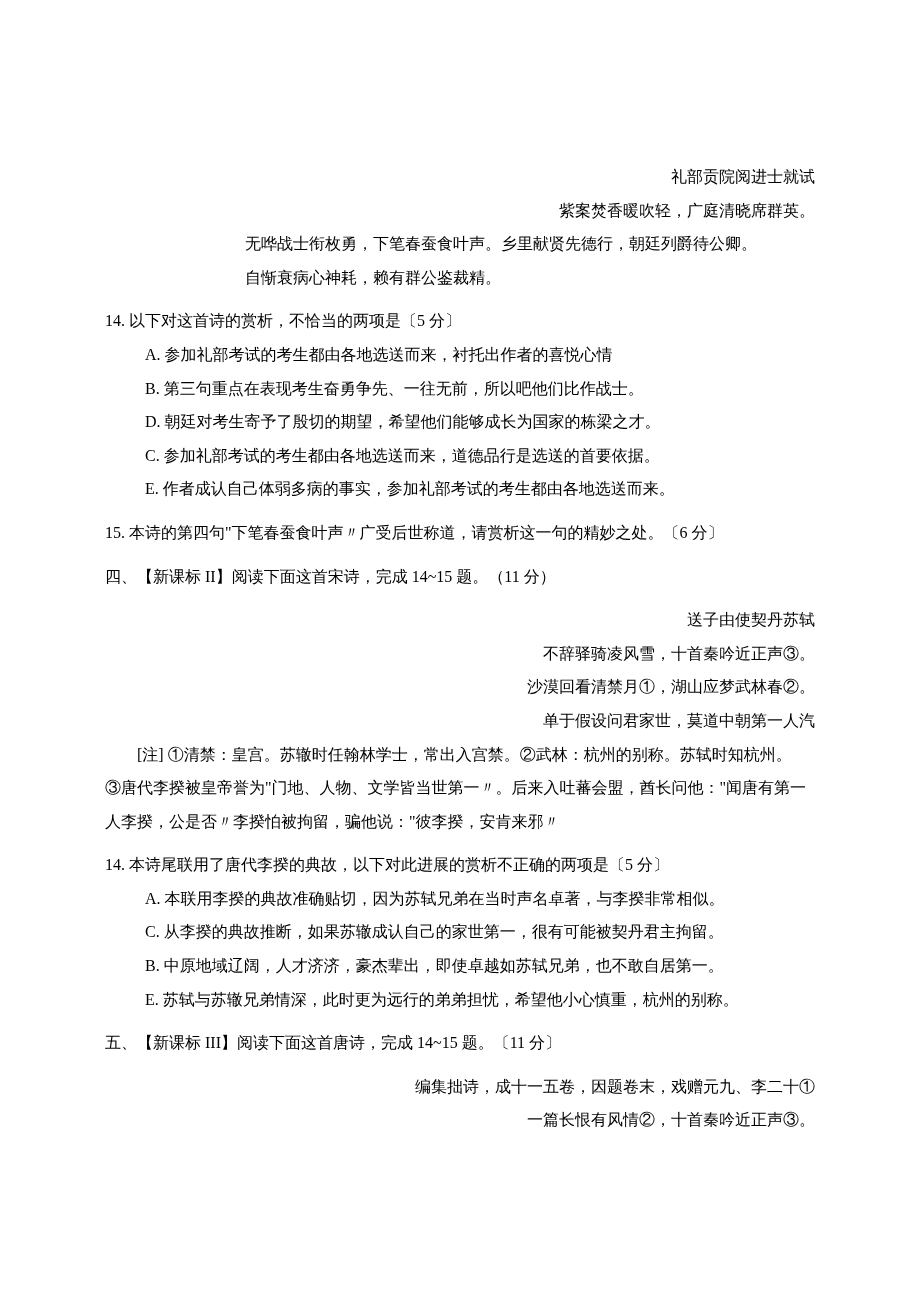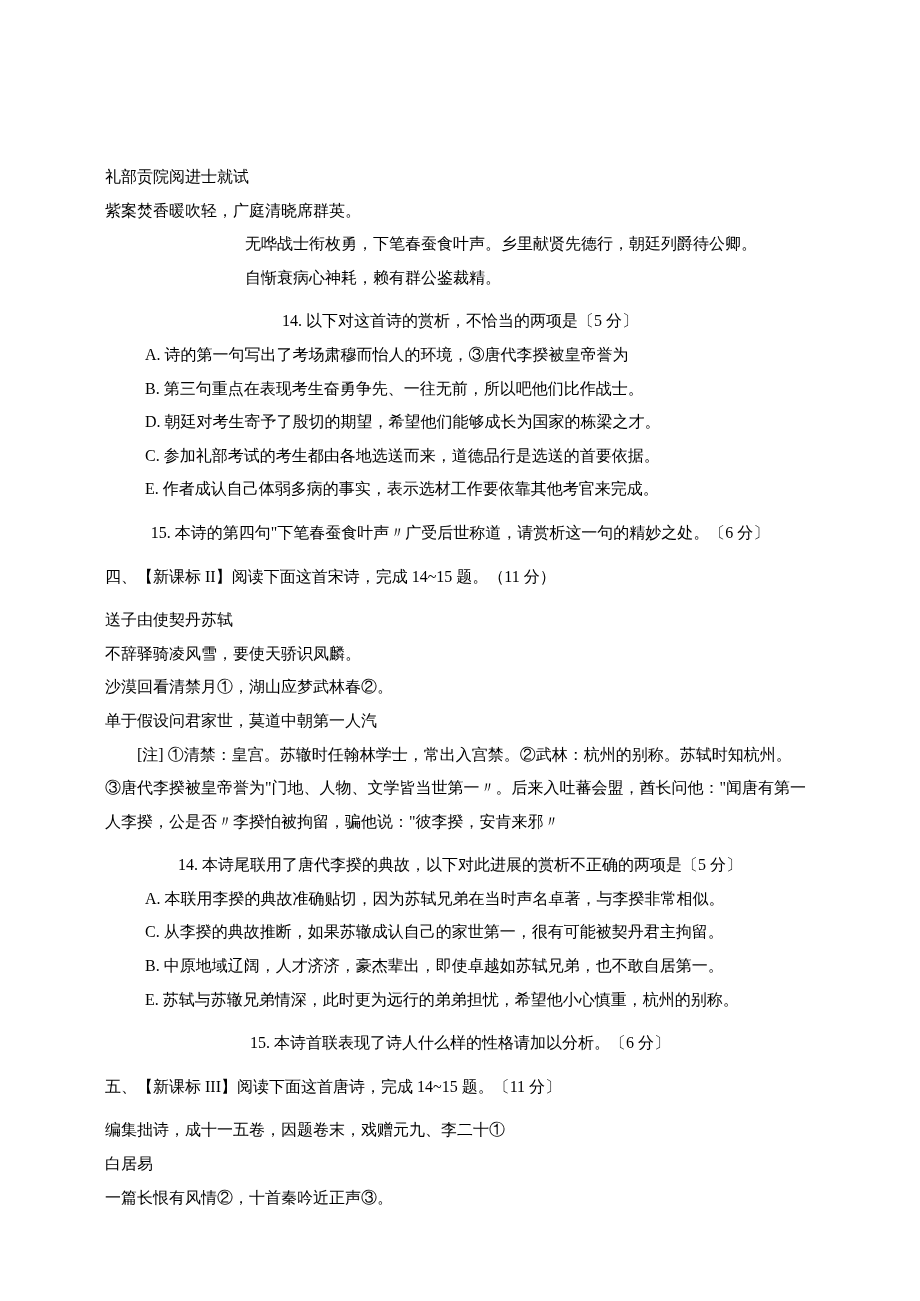--- a/index.html
+++ b/index.html
@@ -9,33 +9,32 @@
     font-family: "SimSun", "宋体", serif;
     color: #000000;
     width: 920px;
   }
   .page {
     padding: 160px 105px 60px 105px;
     font-size: 16px;
     line-height: 2.1;
   }
   .center {
-    text-align: left;
+    text-align: right;
   }
   .indent-poem {
     padding-left: 140px;
     padding-right: 50px;
   }
   .q-block {
     margin-top: 10px;
     margin-bottom: 10px;
   }
   .q-stem {
     text-indent: 0;
-    text-align: center;
   }
   .opt {
     padding-left: 2.5em;
     text-indent: 0;
   }
   .section-head {
     margin-top: 0;
     margin-bottom: 10px;
   }
   .note {
@@ -46,48 +45,46 @@
 <body>
 
 <div class="page">
 
   <div class="center">礼部贡院阅进士就试</div>
   <div class="center">紫案焚香暖吹轻，广庭清晓席群英。</div>
   <div class="indent-poem">无哗战士衔枚勇，下笔春蚕食叶声。乡里献贤先德行，朝廷列爵待公卿。自惭衰病心神耗，赖有群公鉴裁精。</div>
 
   <div class="q-block">
     <div class="q-stem">14. 以下对这首诗的赏析，不恰当的两项是〔5 分〕</div>
-    <div class="opt">A. 诗的第一句写出了考场肃穆而怡人的环境，③唐代李揆被皇帝誉为</div>
+    <div class="opt">A. 参加礼部考试的考生都由各地选送而来，衬托出作者的喜悦心情</div>
     <div class="opt">B. 第三句重点在表现考生奋勇争先、一往无前，所以吧他们比作战士。</div>
     <div class="opt">D. 朝廷对考生寄予了殷切的期望，希望他们能够成长为国家的栋梁之才。</div>
     <div class="opt">C. 参加礼部考试的考生都由各地选送而来，道德品行是选送的首要依据。</div>
-    <div class="opt">E. 作者成认自己体弱多病的事实，表示选材工作要依靠其他考官来完成。</div>
+    <div class="opt">E. 作者成认自己体弱多病的事实，参加礼部考试的考生都由各地选送而来。</div>
   </div>
 
   <div class="q-block q-stem">15. 本诗的第四句"下笔春蚕食叶声〃广受后世称道，请赏析这一句的精妙之处。〔6 分〕</div>
 
   <div class="section-head">四、【新课标 II】阅读下面这首宋诗，完成 14~15 题。（11 分）</div>
 
   <div class="center">送子由使契丹苏轼</div>
-  <div class="center">不辞驿骑凌风雪，要使天骄识凤麟。</div>
+  <div class="center">不辞驿骑凌风雪，十首秦吟近正声③。</div>
   <div class="center">沙漠回看清禁月①，湖山应梦武林春②。</div>
   <div class="center">单于假设问君家世，莫道中朝第一人汽</div>
 
   <div class="note">[注] ①清禁：皇宫。苏辙时任翰林学士，常出入宫禁。②武林：杭州的别称。苏轼时知杭州。</div>
   <div>③唐代李揆被皇帝誉为"门地、人物、文学皆当世第一〃。后来入吐蕃会盟，酋长问他："闻唐有第一人李揆，公是否〃李揆怕被拘留，骗他说："彼李揆，安肯来邪〃</div>
 
   <div class="q-block">
     <div class="q-stem">14. 本诗尾联用了唐代李揆的典故，以下对此进展的赏析不正确的两项是〔5 分〕</div>
     <div class="opt">A. 本联用李揆的典故准确贴切，因为苏轼兄弟在当时声名卓著，与李揆非常相似。</div>
     <div class="opt">C. 从李揆的典故推断，如果苏辙成认自己的家世第一，很有可能被契丹君主拘留。</div>
     <div class="opt">B. 中原地域辽阔，人才济济，豪杰辈出，即使卓越如苏轼兄弟，也不敢自居第一。</div>
     <div class="opt">E. 苏轼与苏辙兄弟情深，此时更为远行的弟弟担忧，希望他小心慎重，杭州的别称。</div>
   </div>
 
-  <div class="q-block q-stem">15. 本诗首联表现了诗人什么样的性格请加以分析。〔6 分〕</div>
 
   <div class="section-head">五、【新课标 III】阅读下面这首唐诗，完成 14~15 题。〔11 分〕</div>
 
   <div class="center">编集拙诗，成十一五卷，因题卷末，戏赠元九、李二十①</div>
-  <div class="center">白居易</div>
   <div class="center">一篇长恨有风情②，十首秦吟近正声③。</div>
 
 </div>
 
 </body></html>

